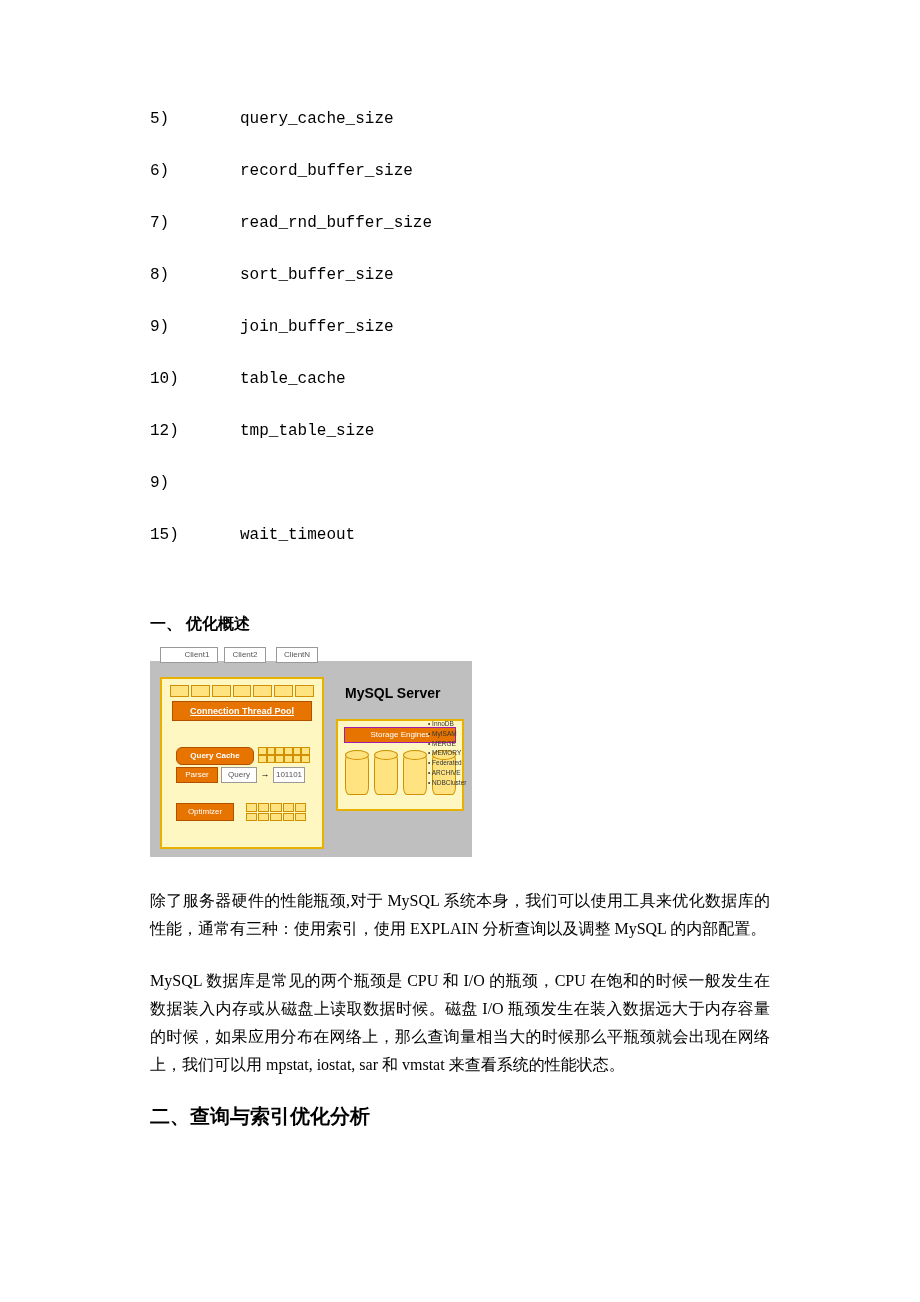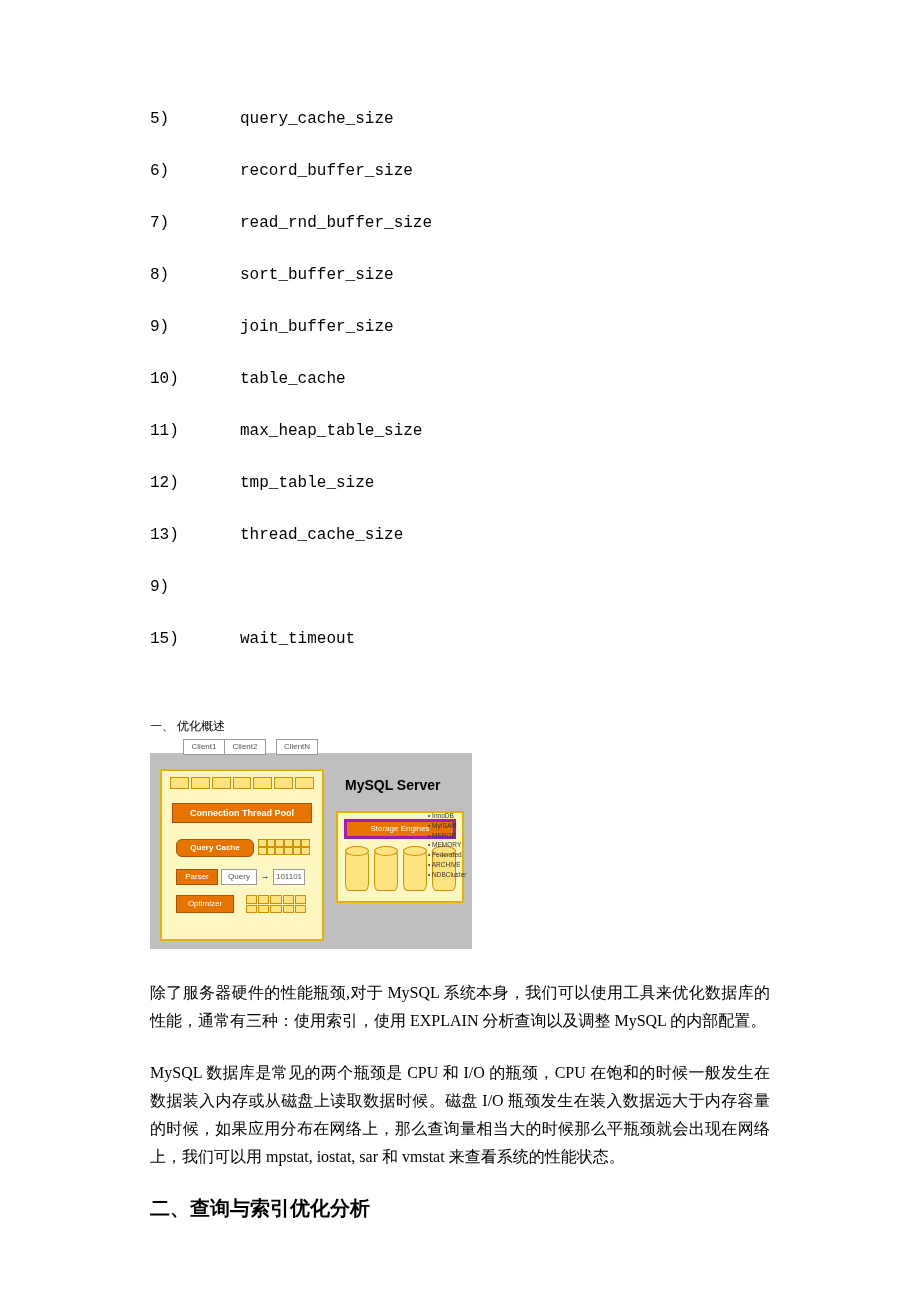--- a/index.html
+++ b/index.html
@@ -23,24 +23,24 @@
     font-size: 16px;
   }
   .list-num {
     width: 90px;
     flex-shrink: 0;
   }
   .list-val {
     flex: 1;
   }
   .heading1 {
-    font-weight: normal;
-    font-size: 12px;
+    font-weight: bold;
+    font-size: 16px;
     margin-top: 70px;
-    margin-bottom: 18px;
+    margin-bottom: 26px;
   }
   .diagram {
     width: 322px;
     height: 196px;
     background: #bfbfbf;
     margin: 10px 0 30px 0;
     position: relative;
     font-family: Arial, sans-serif;
   }
   .client-box {
@@ -48,21 +48,21 @@
     top: -14px;
     width: 40px;
     height: 14px;
     background: #fff;
     border: 1px solid #999;
     font-size: 8px;
     text-align: center;
     line-height: 14px;
     color: #555;
   }
-  .client-box.c1 { left: 33px; }
+  .client-box.c1 { left: 10px; padding-left: 16px; }
   .client-box.c2 { left: 74px; }
   .client-box.c3 { left: 126px; }
   .left-panel {
     position: absolute;
     left: 10px;
     top: 16px;
     width: 160px;
     height: 168px;
     background: #fff7c2;
     border: 2px solid #e8b000;
@@ -92,38 +92,38 @@
     font-size: 9px;
     text-align: center;
     line-height: 18px;
     font-weight: bold;
   }
   .orange-bar-sm {
     height: 16px;
     line-height: 16px;
     font-size: 8px;
   }
-  .connection-pool { top: 32px; }
+  .connection-pool { top: 22px; text-decoration: underline; }
   .query-cache { top: 68px; width: 76px; left: 14px; border-radius: 6px; }
   .query-cache-grid {
     position: absolute;
     top: 68px;
     left: 96px;
     width: 52px;
     height: 16px;
     display: grid;
     grid-template-columns: repeat(6, 1fr);
     grid-template-rows: repeat(2, 1fr);
     gap: 0;
   }
   .query-cache-grid div {
     border: 1px solid #d09000;
     background: #ffe380;
   }
-  .parser-row { top: 98px; display: flex; left: 14px; right: 14px; height: 16px; gap: 3px; position: absolute; }
+  .parser-row { top: 88px; display: flex; left: 14px; right: 14px; height: 16px; gap: 3px; position: absolute; }
   .parser-box {
     background: #e87400;
     border: 1px solid #b05000;
     color: #fff;
     font-size: 8px;
     text-align: center;
     line-height: 14px;
     flex-shrink: 0;
   }
   .query-box {
@@ -160,21 +160,21 @@
     position: absolute;
     left: 186px;
     top: 58px;
     width: 124px;
     height: 88px;
     background: #fff7c2;
     border: 2px solid #e8b000;
   }
   .storage-engines-bar {
     background: #e87400;
-    border: 3px solid #a21caf;
+    border: 1px solid #a21caf;
     color: #fff;
     font-size: 8px;
     text-align: center;
     line-height: 14px;
     height: 14px;
     margin: 6px 6px 0 6px;
   }
   .cylinders {
     display: flex;
     justify-content: space-around;
@@ -245,30 +245,22 @@
     </div>
     <div class="list-item">
       <span class="list-num">9)</span>
       <span class="list-val">join_buffer_size</span>
     </div>
     <div class="list-item">
       <span class="list-num">10)</span>
       <span class="list-val">table_cache</span>
     </div>
     <div class="list-item">
-      <span class="list-num">11)</span>
-      <span class="list-val">max_heap_table_size</span>
-    </div>
-    <div class="list-item">
       <span class="list-num">12)</span>
       <span class="list-val">tmp_table_size</span>
-    </div>
-    <div class="list-item">
-      <span class="list-num">13)</span>
-      <span class="list-val">thread_cache_size</span>
     </div>
     <div class="list-item">
       <span class="list-num">9)</span>
     </div>
     <div class="list-item">
       <span class="list-num">15)</span>
       <span class="list-val">wait_timeout</span>
     </div>
   </div>
 

